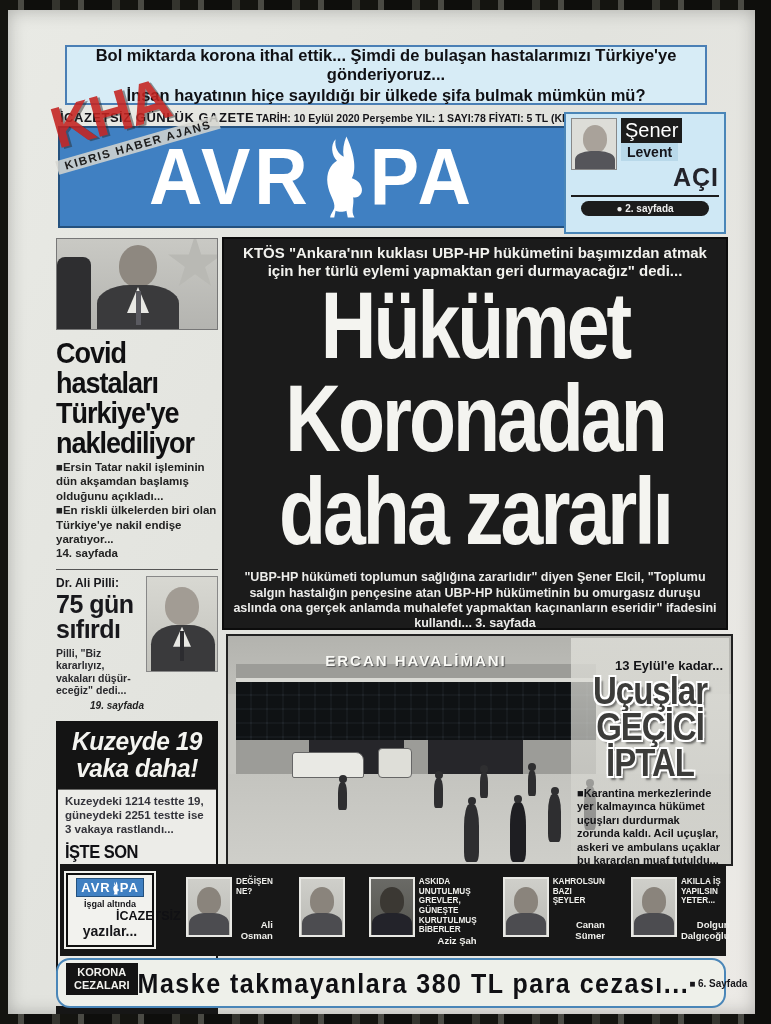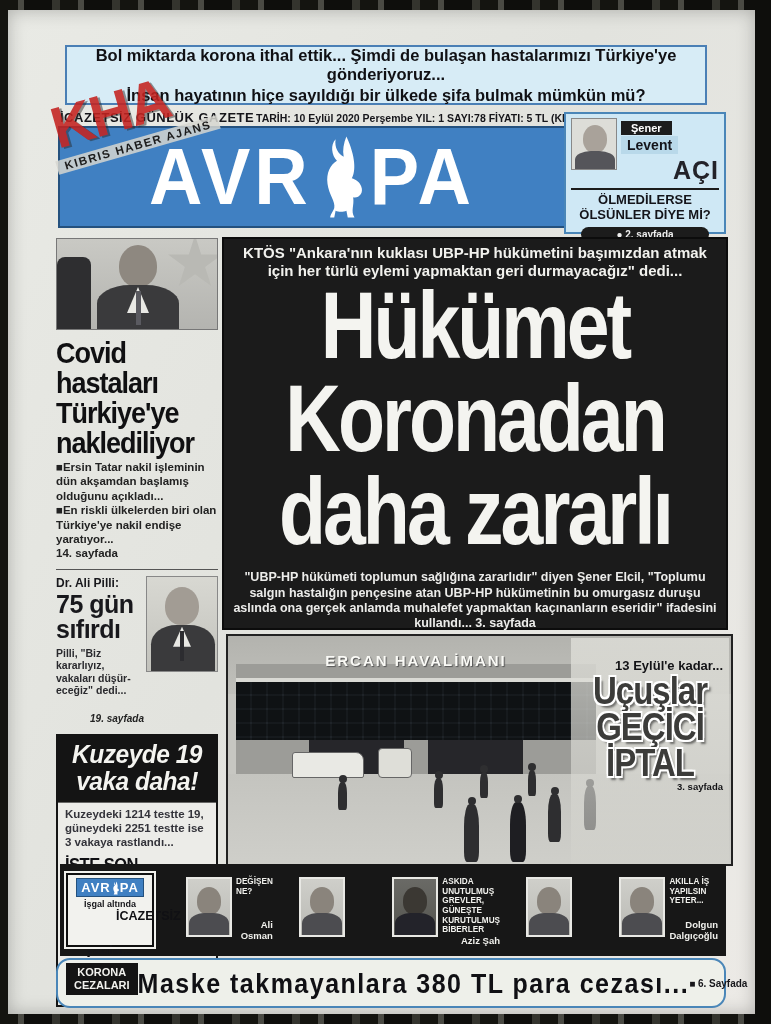--- a/index.html
+++ b/index.html
@@ -47,21 +47,21 @@
     padding:1px 8px; letter-spacing:1.5px; z-index:5;
   }
   
   .acibox {
     position:absolute; left:556px; top:102px; width:162px; height:122px;
     background:#cfe8f5; border:2px solid #4a86b8; padding:4px 5px;
   }
   .acibox .toprow { display:flex; }
   .acibox .face { width:46px; height:52px; background:#ddddd8; border:1px solid #888; position:relative; overflow:hidden; }
   .acibox .names { flex:1; margin-left:4px; }
-  .acibox .fname { background:#1c1c1c; color:#fff; font-weight:bold; font-size:11px; padding:1px 10px; display:inline-block; }
+  .acibox .fname { background:#1c1c1c; color:#fff; font-weight:normal; font-size:20px; padding:1px 4px; display:inline-block; }
   .acibox .lname { background:#b9d9ea; color:#14141a; font-weight:bold; font-size:14px; padding:1px 6px; display:inline-block; }
   .acibox .colname { text-align:right; font-size:25px; font-weight:bold; color:#23232a; letter-spacing:1px; margin-top:2px; transform:scaleY(1.05); }
   .acibox hr { border:none; border-top:2px solid #1c1c1c; margin:3px 0 3px; }
   .acibox .head { text-align:center; font-size:13px; font-weight:bold; color:#14141a; line-height:1.15; }
   .acibox .pill { margin:4px auto 0; width:128px; background:#1c1c1c; color:#eee; border-radius:9px; font-size:10px; font-weight:bold; text-align:center; padding:2px 0; }
   
   .photo { position:relative; overflow:hidden; background:linear-gradient(#c9c9c4,#b4b4b0); }
   .head-sil { position:absolute; border-radius:50% 50% 46% 46%; background:#8e8880; }
   .body-sil { position:absolute; background:#3a3a3c; border-radius:40% 40% 0 0; }
   .shirt { position:absolute; background:#e8e8e4; clip-path:polygon(50% 0,100% 100%,0 100%); }
@@ -73,21 +73,21 @@
   .chair { position:absolute; left:0; top:18px; width:34px; height:74px; background:#2e2e30; border-radius:8px 8px 0 0; }
   .s1-head { font-size:27px; font-weight:bold; color:#101012; line-height:1.0; letter-spacing:-1px; transform:scaleY(1.12); transform-origin:top left; margin-top:8px; }
   .s1-body { font-size:11.5px; font-weight:bold; color:#222; line-height:1.25; margin-top:14px; }
   .s1-ref { font-size:11.5px; font-weight:bold; color:#222; }
   .divider { border-top:1.5px solid #555; margin:8px 0 6px; }
   .pilli { display:flex; }
   .pilli .txt { width:88px; }
   .kicker2 { font-size:12px; font-weight:bold; color:#18181c; }
   .s2-head { font-size:25px; font-weight:bold; color:#18181c; line-height:1.02; margin:2px 0 4px; letter-spacing:-.5px; }
   .s2-body { font-size:10.5px; font-weight:bold; color:#2a2a2e; line-height:1.2; }
-  .s2-ref { font-size:10px; font-weight:bold; font-style:italic; text-align:right; color:#222; margin-top:16px; }
+  .s2-ref { font-size:10px; font-weight:bold; font-style:italic; text-align:right; color:#222; margin-top:3px; }
   .pilli-photo { width:72px; height:96px; border:1px solid #888; margin-left:2px; background:linear-gradient(#d8d8d2,#c2c2bc); }
   .box19 { border:2.5px solid #141414; margin-top:10px; background:#ecece8; }
   .box19 .blackhead { background:#141414; color:#f4f4f0; font-style:italic; font-weight:bold; font-size:24.5px; text-align:center; line-height:1.05; padding:6px 2px 8px; letter-spacing:-.5px; transform:scaleY(1.05); }
   .box19 .inner { padding:6px 7px 8px; }
   .b19-body { font-size:11.5px; font-weight:bold; color:#33333a; line-height:1.22; }
   .b19-sub { font-size:16.5px; font-weight:bold; color:#101014; margin:8px 0 3px; transform:scaleY(1.15); transform-origin:left; letter-spacing:-.5px; }
   .b19-body2 { font-size:11.5px; font-weight:bold; color:#2c2c32; line-height:1.22; }
   .b19-ref { font-style:italic; font-weight:bold; font-size:10.5px; }
   .grevbox { background:#161616; margin-top:12px; padding:6px 8px 8px; }
   .grev-head { color:#f2f2ee; font-style:italic; font-weight:bold; font-size:21px; letter-spacing:-.5px; }
@@ -122,21 +122,21 @@
     text-shadow:-1.5px -1.5px 0 #fff,1.5px -1.5px 0 #fff,-1.5px 1.5px 0 #fff,1.5px 1.5px 0 #fff,3px 3px 2px rgba(20,20,20,.55); }
   .fo-body { font-size:11px; font-weight:bold; color:#131316; line-height:1.22; margin-top:6px; }
   .fo-ref { font-size:9.5px; font-weight:bold; text-align:right; color:#131316; }
   
   .strip { position:absolute; left:52px; top:854px; width:666px; height:92px; background:#171717; display:flex; align-items:center; padding:0 6px; }
   .logo-mini { width:88px; height:74px; background:#f2f2ee; border:2px solid #101010; outline:2px solid #f2f2ee; outline-offset:0; text-align:center; padding-top:3px; margin-right:8px; }
   .logo-mini .mm { background:#4080c2; color:#fff; font-weight:bold; font-size:13px; letter-spacing:1px; display:inline-flex; align-items:center; padding:1px 4px; border:1px solid #24517e; }
   .logo-mini .mm svg { width:9px; height:14px; }
   .logo-mini .t1 { font-size:9px; font-weight:bold; color:#16161a; margin-top:2px; }
   .logo-mini .t2 { font-size:12.5px; font-weight:bold; color:#101014;margin-left:48px; }
-  .logo-mini .t3 { font-size:12px; font-weight:bold; color:#16161a;margin-top:20px; }
+  .logo-mini .t3 { font-size:14px; font-weight:bold; color:#16161a; }
   .colmn { flex:1; display:flex; height:74px;padding-left:24px; }
   .colmn .hs { width:46px; height:60px; margin-top:4px; border:2px solid #e8e8e4; background:linear-gradient(#cfcfca,#b9b9b4); position:relative; overflow:hidden; flex:none; }
   .colmn .hs::before { content:""; position:absolute; left:50%; top:8px; transform:translateX(-50%); width:24px; height:28px; border-radius:50% 50% 45% 45%; background:#8a847c; }
   .colmn .hs::after { content:""; position:absolute; left:50%; top:34px; transform:translateX(-50%); width:40px; height:26px; border-radius:40% 40% 0 0; background:#4c4c50; }
   .colmn .hs.dark { background:linear-gradient(#6a6a66,#55554f); }
   .colmn .hs.dark::before { background:#3b3833; }
   .colmn .hs.dark::after { background:#23232a; }
   .colmn .meta { display:flex; flex-direction:column; justify-content:space-between; padding:4px 2px 6px 4px; }
   .colmn .ttl { color:#f0f0ec; font-size:8.2px; font-weight:bold; line-height:1.18; max-width:66px; }
   .colmn .nm { color:#f0f0ec; font-size:9.5px; font-weight:bold; text-align:right; }
@@ -176,21 +176,20 @@
       <div class="face photo">
         <div class="head-sil" style="left:11px;top:6px;width:24px;height:28px;background:#a9a29a;"></div>
         <div class="body-sil" style="left:3px;top:32px;width:40px;height:22px;background:#55555a;"></div>
       </div>
       <div class="names">
         <span class="fname">Şener</span><span class="lname">Levent</span>
         <div class="colname">AÇI</div>
       </div>
     </div>
     <hr>
-    <div class="head">ÖLMEDİLERSE ÖLSÜNLER DİYE Mİ?</div>
     <div class="pill">● 2. sayfada</div>
   </div>
 
   <div class="leftcol">
     <div class="photo tatar-photo">
       <div class="star"></div>
       <div class="chair"></div>
       <div class="head-sil" style="left:62px;top:6px;width:38px;height:42px;"></div>
       <div class="body-sil" style="left:40px;top:46px;width:82px;height:46px;"></div>
       <div class="shirt" style="left:70px;top:48px;width:22px;height:26px;"></div>
@@ -268,20 +267,21 @@
     <div class="person" style="left:300px;top:134px;width:8px;height:26px;"></div>
     <div class="person" style="left:110px;top:146px;width:9px;height:28px;"></div>
     <div class="person" style="left:356px;top:150px;width:12px;height:44px;"></div>
     <div class="flight-overlay">
       <div class="fo-kick">13 Eylül'e kadar...</div>
       <div class="fo-hl">
         <div>Uçuşlar</div>
         <div>GEÇİCİ</div>
         <div>İPTAL</div>
       </div>
+      <div class="fo-body">■Karantina merkezlerinde yer kalmayınca hükümet uçuşları durdurmak zorunda kaldı. Acil uçuşlar, askeri ve ambulans uçaklar bu karardan muaf tutuldu...</div>
       <div class="fo-ref">3. sayfada</div>
     </div>
   </div>
 
   <div class="strip">
     <div class="logo-mini">
       <span class="mm">
         <span>AVR</span>
         <svg viewBox="0 0 40 64">
             <path fill="#ffffff" d="M24 2c-2 5-3 10-2 15-4-2-7-7-6-13-4 4-3 12 1 16-5 3-8 9-7 17 1 8 6 13 5 18-1 3-3 5-3 7h18c-3-5 0-9-1-15 4 1 8-3 6-8-1-3-4-5-7-6 3-5 3-16-4-31z"></path>
@@ -305,20 +305,24 @@
     </div>
     <div class="colmn">
       <div class="hs photo dark"></div>
       <div class="meta">
         <div class="ttl">ASKIDA UNUTULMUŞ GREVLER, GÜNEŞTE KURUTULMUŞ BİBERLER</div>
         <div class="nm">Aziz Şah</div>
       </div>
     </div>
     <div class="colmn">
       <div class="hs photo"></div>
+      <div class="meta">
+        <div class="ttl">KAHROLSUN BAZI ŞEYLER</div>
+        <div class="nm">Canan Sümer</div>
+      </div>
     </div>
     <div class="colmn">
       <div class="hs photo"></div>
       <div class="meta">
         <div class="ttl">AKILLA İŞ YAPILSIN YETER...</div>
         <div class="nm">Dolgun Dalgıçoğlu</div>
       </div>
     </div>
   </div>
 

